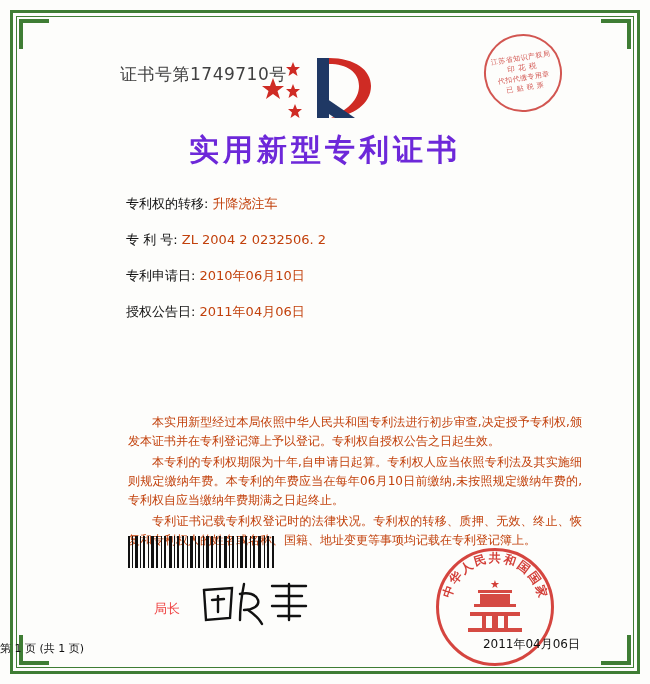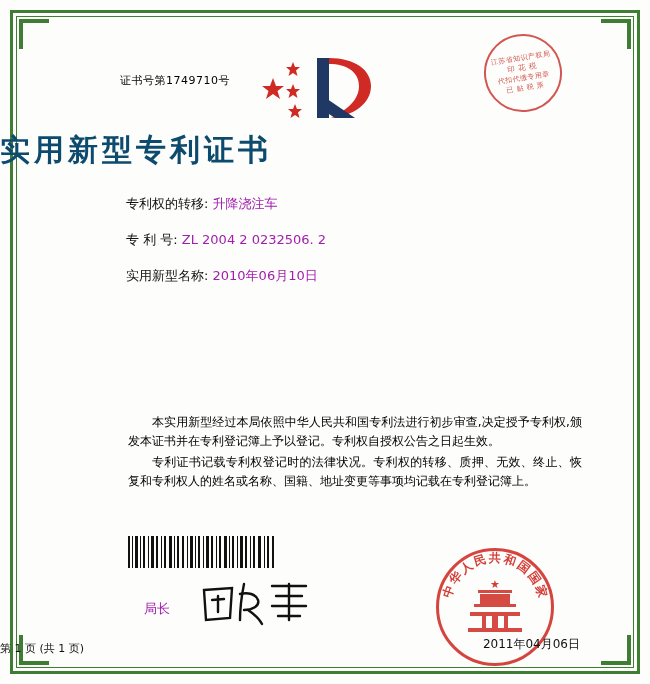--- a/index.html
+++ b/index.html
@@ -48,24 +48,24 @@
   }
   .corner.tl { left: 19px; top: 19px; border-left-width: 4px; border-top-width: 4px; }
   .corner.tr { right: 19px; top: 19px; border-right-width: 4px; border-top-width: 4px; }
   .corner.bl { left: 19px; bottom: 19px; border-left-width: 4px; border-bottom-width: 4px; }
   .corner.br { right: 19px; bottom: 19px; border-right-width: 4px; border-bottom-width: 4px; }
 
   
   .cert-number {
     position: absolute;
     left: 120px;
-    top: 73px;
-    font-size: 11px;
+    top: 63px;
+    font-size: 17px;
     letter-spacing: 0.5px;
-    color: #000000;
+    color: #404040;
   }
 
   
   .top-stamp {
     position: absolute;
     right: 88px;
     top: 34px;
     width: 78px;
     height: 78px;
     border: 2px solid #c9322c;
@@ -96,26 +96,26 @@
     width: 140px;
     height: 78px;
   }
 
   
   .main-title {
     position: absolute;
     left: 0;
     right: 0;
     top: 130px;
-    text-align: left;
+    text-align: center;
     font-family: "DejaVu Serif", "Liberation Serif", serif;
     font-size: 30px;
     font-weight: bold;
     letter-spacing: 4px;
-    color: #0c4a6e;
+    color: #6d28d9;
   }
 
   
   .fields {
     position: absolute;
     left: 126px;
     top: 195px;
     right: 70px;
   }
   .field-row {
@@ -124,32 +124,32 @@
     color: #111;
     margin-bottom: 18px;
     white-space: nowrap;
   }
   .field-label {
     display: inline-block;
     color: #111;
   }
   .field-value {
     display: inline-block;
-    color: #a21caf;
+    color: #c2410c;
   }
 
   
   .body-text {
     position: absolute;
     left: 128px;
     right: 68px;
     top: 413px;
     font-size: 12px;
     line-height: 19px;
-    color: #000000;
+    color: #c2410c;
     text-align: justify;
   }
   .body-text p {
     margin: 0 0 2px 0;
     text-indent: 24px;
   }
 
   
   .barcode {
     position: absolute;
@@ -181,24 +181,24 @@
     opacity: 0.88;
   }
   .seal-text {
     position: absolute;
     inset: 0;
   }
 
   
   .director {
     position: absolute;
-    left: 144px;
+    left: 154px;
     top: 600px;
     font-size: 13px;
-    color: #a21caf;
+    color: #ef4444;
   }
   .signature {
     position: absolute;
     left: 196px;
     top: 576px;
     width: 120px;
     height: 52px;
   }
 
   
@@ -263,27 +263,32 @@
   <div class="fields">
     <div class="field-row">
       <span class="field-label">专利权的转移:</span>
       <span class="field-value">升降浇注车</span>
     </div>
     <div class="field-row">
       <span class="field-label">专 利 号:</span>
       <span class="field-value">ZL 2004 2 0232506. 2</span>
     </div>
     <div class="field-row">
-      <span class="field-label">实用新型名称:</span>
+      <span class="field-label">专利申请日:</span>
       <span class="field-value">2010年06月10日</span>
     </div>
+    <div class="field-row">
+      <span class="field-label">授权公告日:</span>
+      <span class="field-value">2011年04月06日</span>
+    </div>
   </div>
 
   <div class="body-text">
     <p>本实用新型经过本局依照中华人民共和国专利法进行初步审查,决定授予专利权,颁发本证书并在专利登记簿上予以登记。专利权自授权公告之日起生效。</p>
+    <p>本专利的专利权期限为十年,自申请日起算。专利权人应当依照专利法及其实施细则规定缴纳年费。本专利的年费应当在每年06月10日前缴纳,未按照规定缴纳年费的,专利权自应当缴纳年费期满之日起终止。</p>
     <p>专利证书记载专利权登记时的法律状况。专利权的转移、质押、无效、终止、恢复和专利权人的姓名或名称、国籍、地址变更等事项均记载在专利登记簿上。</p>
   </div>
 
   <div class="barcode">
     <div class="bar" style="left:0px;width:2px;"></div>
     <div class="bar" style="left:4px;width:1px;"></div>
     <div class="bar" style="left:7px;width:3px;"></div>
     <div class="bar" style="left:12px;width:1px;"></div>
     <div class="bar" style="left:15px;width:2px;"></div>
     <div class="bar" style="left:20px;width:1px;"></div>

